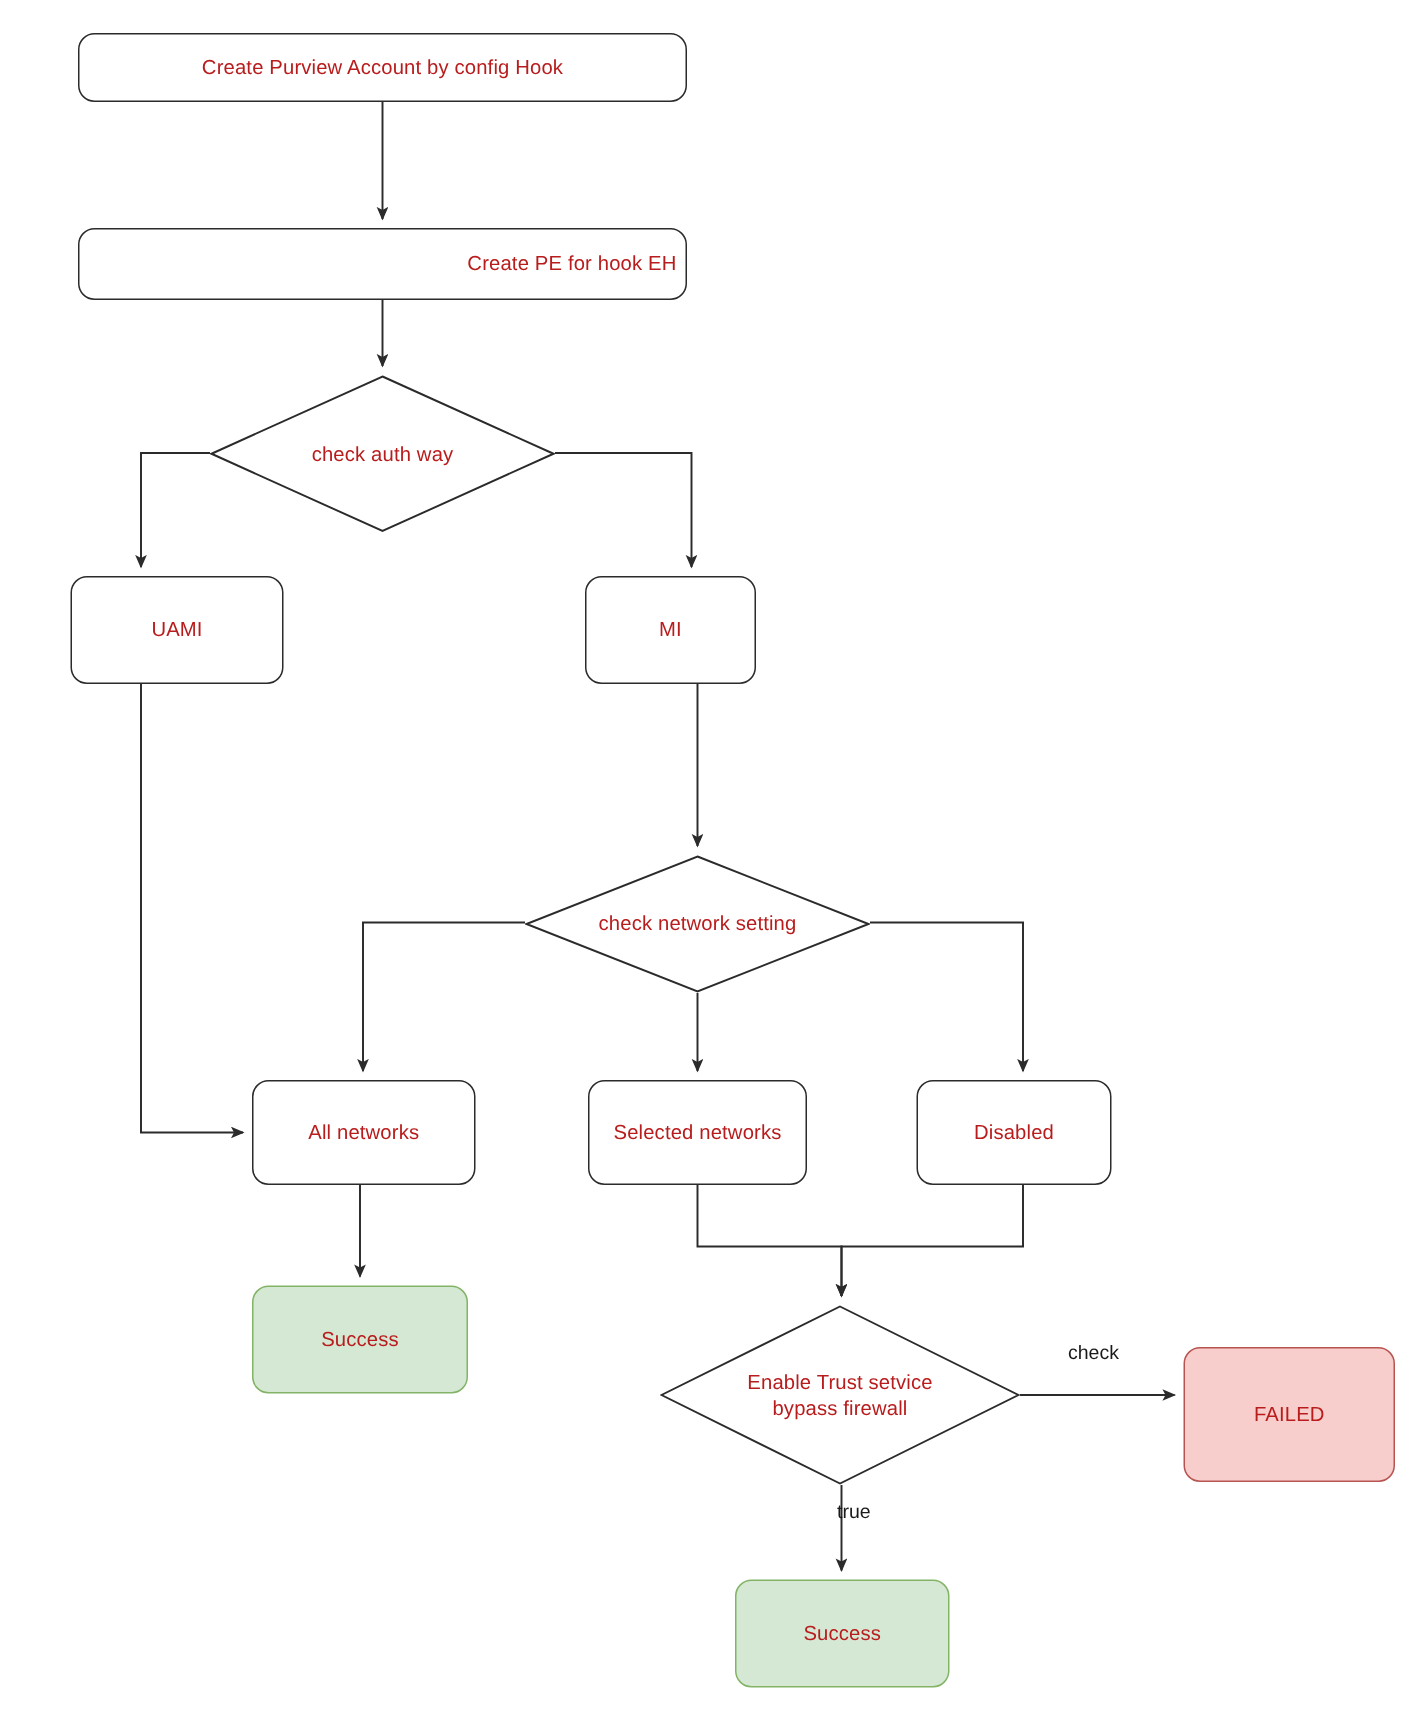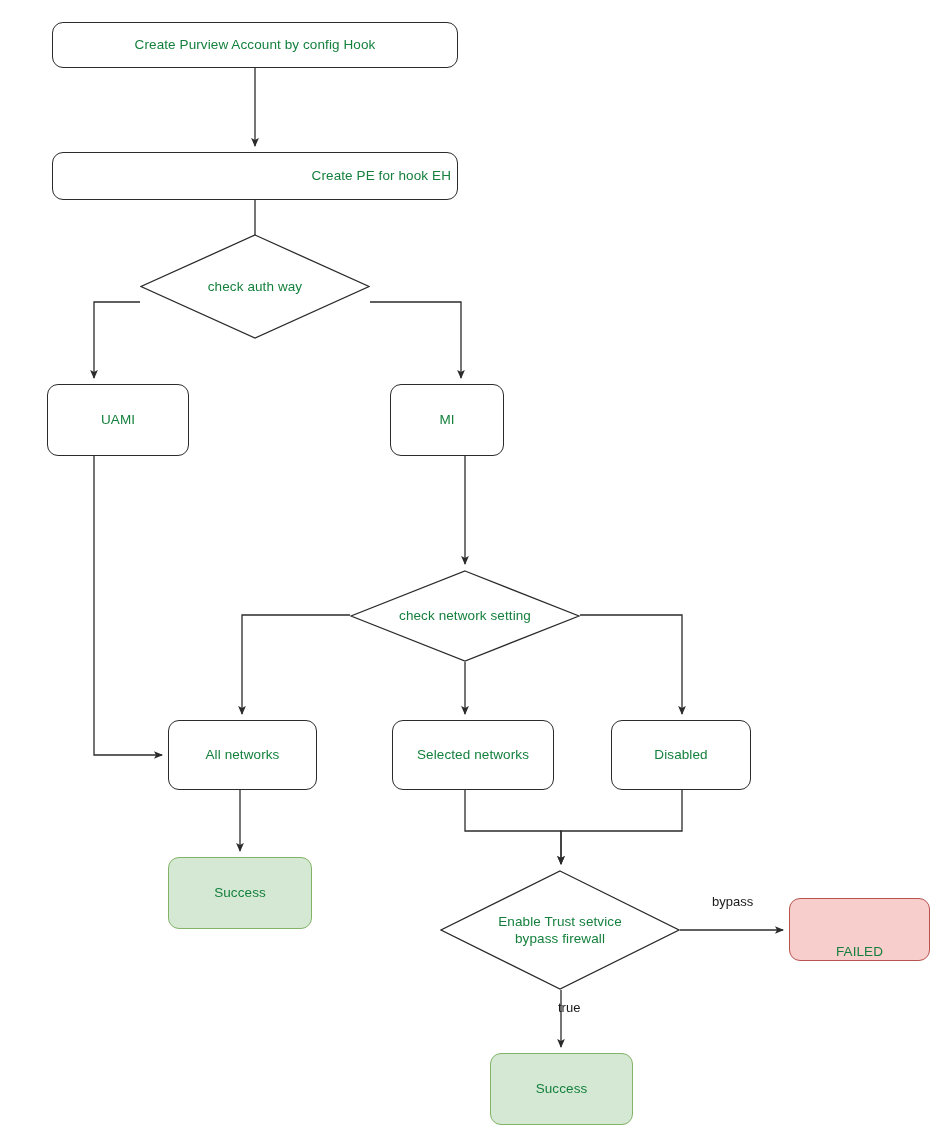--- a/index.html
+++ b/index.html
@@ -27,21 +27,21 @@
     height: 1140px;
     pointer-events: none;
   }
   .node {
     position: absolute;
     box-sizing: border-box;
     display: flex;
     align-items: center;
     justify-content: center;
     text-align: center;
-    color: #15803d;
+    color: #b91c1c;
     font-size: 13.5px;
     line-height: 1.28;
     letter-spacing: 0.1px;
   }
   .node.box {
     background: #ffffff;
     border: 1.3px solid #2b2b2b;
     border-radius: 11px;
   }
   .node.box.success {
@@ -106,21 +106,21 @@
   </svg>
 
   <div class="node box" style="left: 52px; top: 22px; width: 406px; height: 46px;">
     <span class="node-label">Create Purview Account by config Hook</span>
   </div>
 
   <div class="node box" style="left: 52px; top: 152px; width: 406px; height: 48px; justify-content: flex-end;">
     <span class="node-label">Create PE for hook EH</span>
   </div>
 
-  <div class="node diamond" style="left: 140px; top: 234px; width: 230px; height: 105px;">
+  <div class="node diamond" style="left: 140px; top: 250px; width: 230px; height: 105px;">
     <svg class="diamond-shape" viewBox="0 0 230 105" preserveAspectRatio="none" xmlns="http://www.w3.org/2000/svg">
       <polygon points="115,1 229,52.5 115,104 1,52.5" fill="#ffffff" stroke="#2b2b2b" stroke-width="1.3" vector-effect="non-scaling-stroke"></polygon>
     </svg>
     <span class="node-label">check auth way</span>
   </div>
 
   <div class="node box" style="left: 23px; top: 384px; width: 142px; height: 72px; margin-left: 24px;">
     <span class="node-label">UAMI</span>
   </div>
 
@@ -132,44 +132,44 @@
     <svg class="diamond-shape" viewBox="0 0 230 92" preserveAspectRatio="none" xmlns="http://www.w3.org/2000/svg">
       <polygon points="115,1 229,46 115,91 1,46" fill="#ffffff" stroke="#2b2b2b" stroke-width="1.3" vector-effect="non-scaling-stroke"></polygon>
     </svg>
     <span class="node-label">check network setting</span>
   </div>
 
   <div class="node box" style="left: 168px; top: 720px; width: 149px; height: 70px;">
     <span class="node-label">All networks</span>
   </div>
 
-  <div class="node box" style="left: 392px; top: 720px; width: 162px; height: 70px;">
+  <div class="node box" style="left: 392px; top: 720px; width: 146px; height: 70px;">
     <span class="node-label">Selected networks</span>
   </div>
 
-  <div class="node box" style="left: 611px; top: 720px; width: 140px; height: 70px;">
+  <div class="node box" style="left: 611px; top: 720px; width: 130px; height: 70px;">
     <span class="node-label">Disabled</span>
   </div>
 
   <div class="node box success" style="left: 168px; top: 857px; width: 144px; height: 72px;">
     <span class="node-label">Success</span>
   </div>
 
   <div class="node diamond" style="left: 440px; top: 870px; width: 240px; height: 120px;">
     <svg class="diamond-shape" viewBox="0 0 240 120" preserveAspectRatio="none" xmlns="http://www.w3.org/2000/svg">
       <polygon points="120,1 239,60 120,119 1,60" fill="#ffffff" stroke="#2b2b2b" stroke-width="1.3" vector-effect="non-scaling-stroke"></polygon>
     </svg>
     <span class="node-label">Enable Trust setvice
 bypass firewall</span>
   </div>
 
-  <div class="node box failed" style="left: 789px; top: 898px; width: 141px; height: 63px; align-items: flex-end;">
+  <div class="node box failed" style="left: 789px; top: 898px; width: 141px; height: 90px;">
     <span class="node-label">FAILED</span>
   </div>
 
   <div class="node box success" style="left: 490px; top: 1053px; width: 143px; height: 72px;">
     <span class="node-label">Success</span>
   </div>
 
-  <div class="edge-label" style="left: 712px; top: 894px;">bypass</div>
+  <div class="edge-label" style="left: 712px; top: 894px;">check</div>
   <div class="edge-label" style="left: 558px; top: 1000px;">true</div>
 
 </div>
 
 </body></html>

